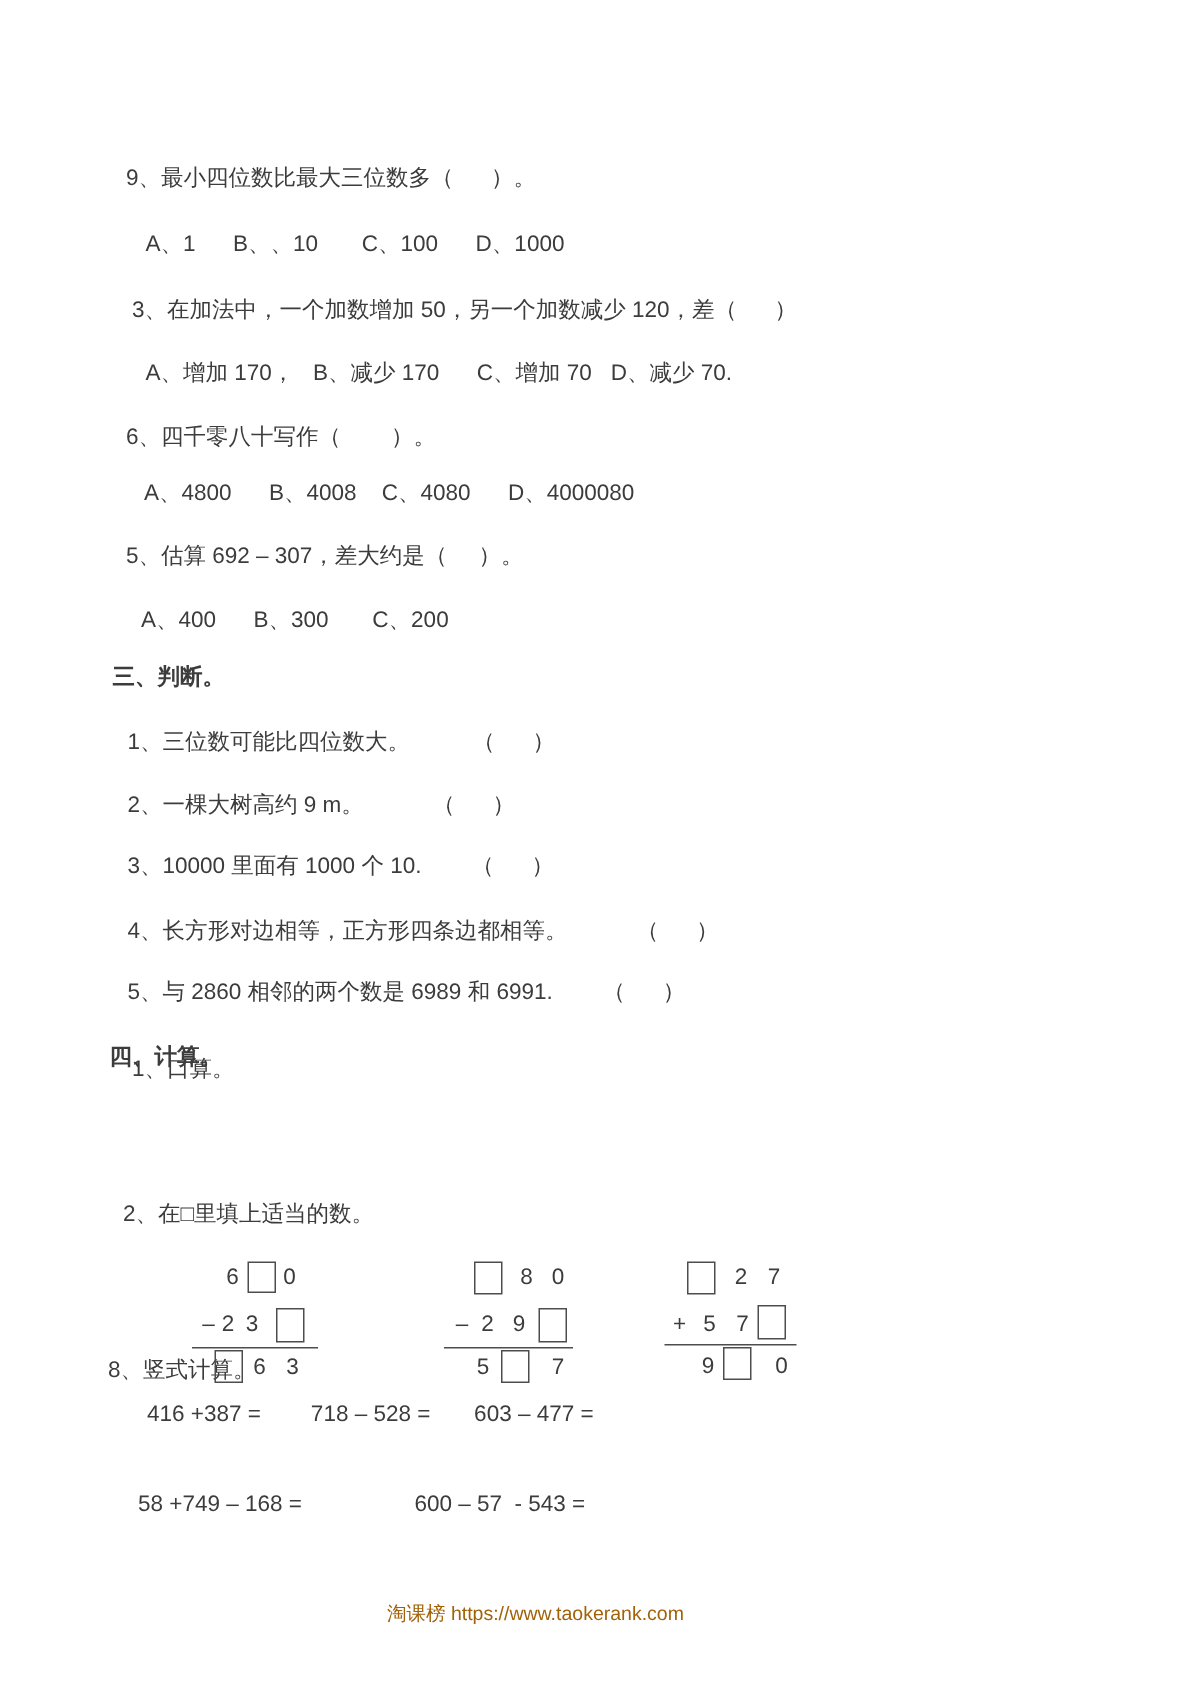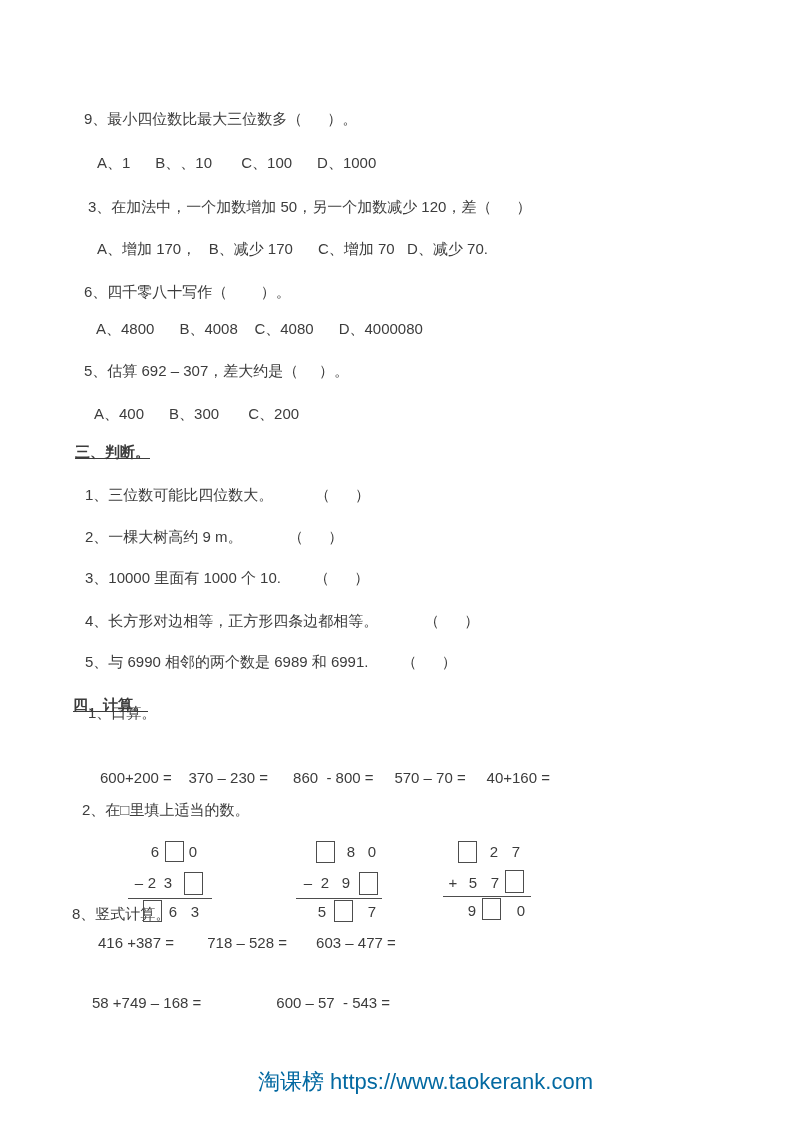--- a/index.html
+++ b/index.html
@@ -11,21 +11,21 @@
     color:#3c3c3c;
     overflow:hidden;
   }
   .line {
     position:absolute;
     font-size:15px;
     line-height:21px;
     white-space:pre;
     color:#3c3c3c;
   }
-  .bold { font-weight:700;text-decoration:underline; }
+  .bold { font-weight:700; }
   .vp { position:absolute; width:96px; height:96px; }
   .vd {
     position:absolute;
     width:14px;
     text-align:center;
     font-size:15px;
     line-height:18px;
     color:#3c3c3c;
   }
   .vbox {
@@ -35,22 +35,22 @@
     background:transparent;
     box-sizing:border-box;
   }
   .vline {
     position:absolute;
     height:0;
     border-top:1.6px solid #4d4d4d;
   }
   .footer {
     position:absolute;
-    font-size:22px;
-    color:#0369a1;
+    font-size:13px;
+    color:#a16207;
     white-space:pre;
   }
 </style>
 </head>
 <body>
 
 <div class="page">
 
   <div class="line" style="top:108px;left:84px">9、最小四位数比最大三位数多（      ）。</div>
   <div class="line" style="top:152px;left:97px">A、1      B、、10       C、100      D、1000</div>
@@ -59,25 +59,24 @@
   <div class="line" style="top:281px;left:84px">6、四千零八十写作（        ）。</div>
   <div class="line" style="top:318px;left:96px">A、4800      B、4008    C、4080      D、4000080</div>
   <div class="line" style="top:360px;left:84px">5、估算 692 – 307，差大约是（     ）。</div>
   <div class="line" style="top:403px;left:94px">A、400      B、300       C、200</div>
 
   <div class="line bold" style="top:441px;left:75px">三、判断。</div>
   <div class="line" style="top:484px;left:85px">1、三位数可能比四位数大。          （      ）</div>
   <div class="line" style="top:526px;left:85px">2、一棵大树高约 9 m。           （      ）</div>
   <div class="line" style="top:567px;left:85px">3、10000 里面有 1000 个 10.        （      ）</div>
   <div class="line" style="top:610px;left:85px">4、长方形对边相等，正方形四条边都相等。           （      ）</div>
-  <div class="line" style="top:651px;left:85px">5、与 6990 相邻的两个数是 6989 和 6991.        （      ）</div>
+  <div class="line" style="top:651px;left:85px">5、与 2860 相邻的两个数是 6989 和 6991.        （      ）</div>
 
   <div class="line bold" style="top:694px;left:73px">四、计算。</div>
   <div class="line" style="top:702px;left:88px">1、口算。</div>
-  <div class="line" style="top:767px;left:100px">600+200 =    370 – 230 =      860  - 800 =     570 – 70 =     40+160 =</div>
   <div class="line" style="top:799px;left:82px">2、在□里填上适当的数。</div>
   <div class="line" style="top:903px;left:72px">8、竖式计算。</div>
   <div class="line" style="top:932px;left:98px">416 +387 =        718 – 528 =       603 – 477 =</div>
   <div class="line" style="top:992px;left:92px">58 +749 – 168 =                  600 – 57  - 543 =</div>
 
   <div class="vp" style="left:128px;top:838px">
     <span class="vd" style="left:20px;top:5px">6</span>
     <span class="vbox" style="left:37px;top:3px;height:21px"></span>
     <span class="vd" style="left:58px;top:5px">0</span>
     <span class="vd" style="left:4px;top:36px">–</span>

